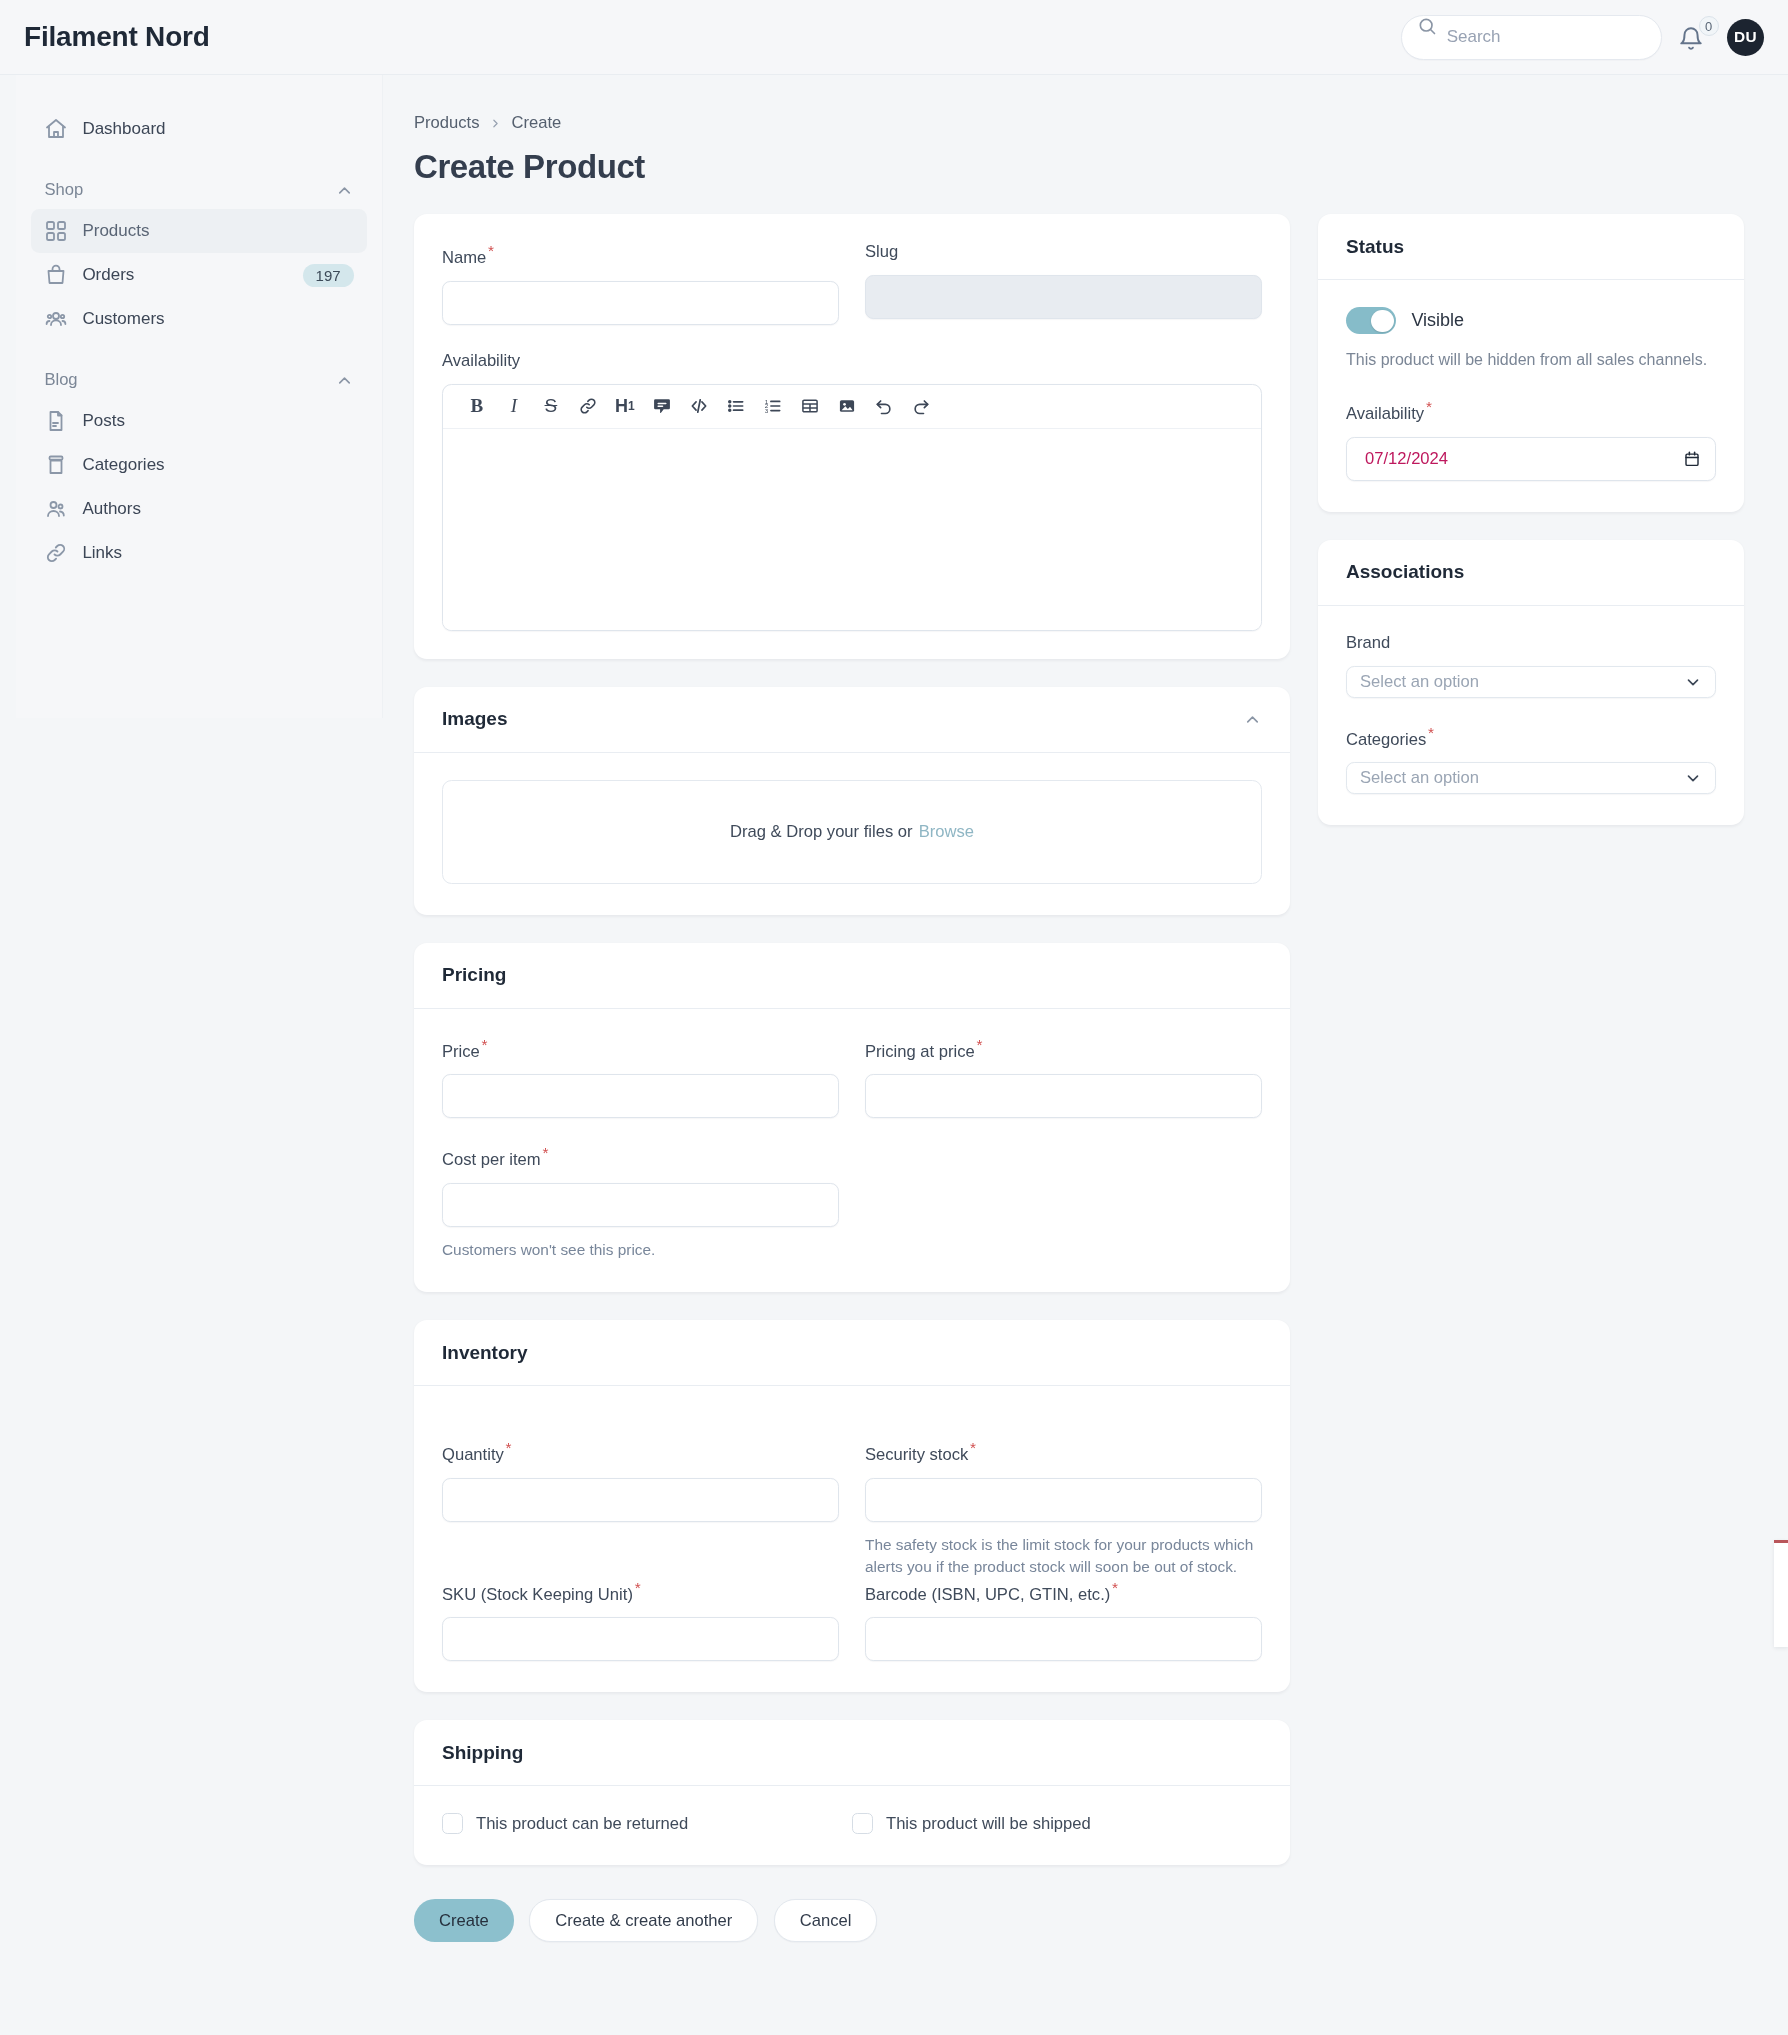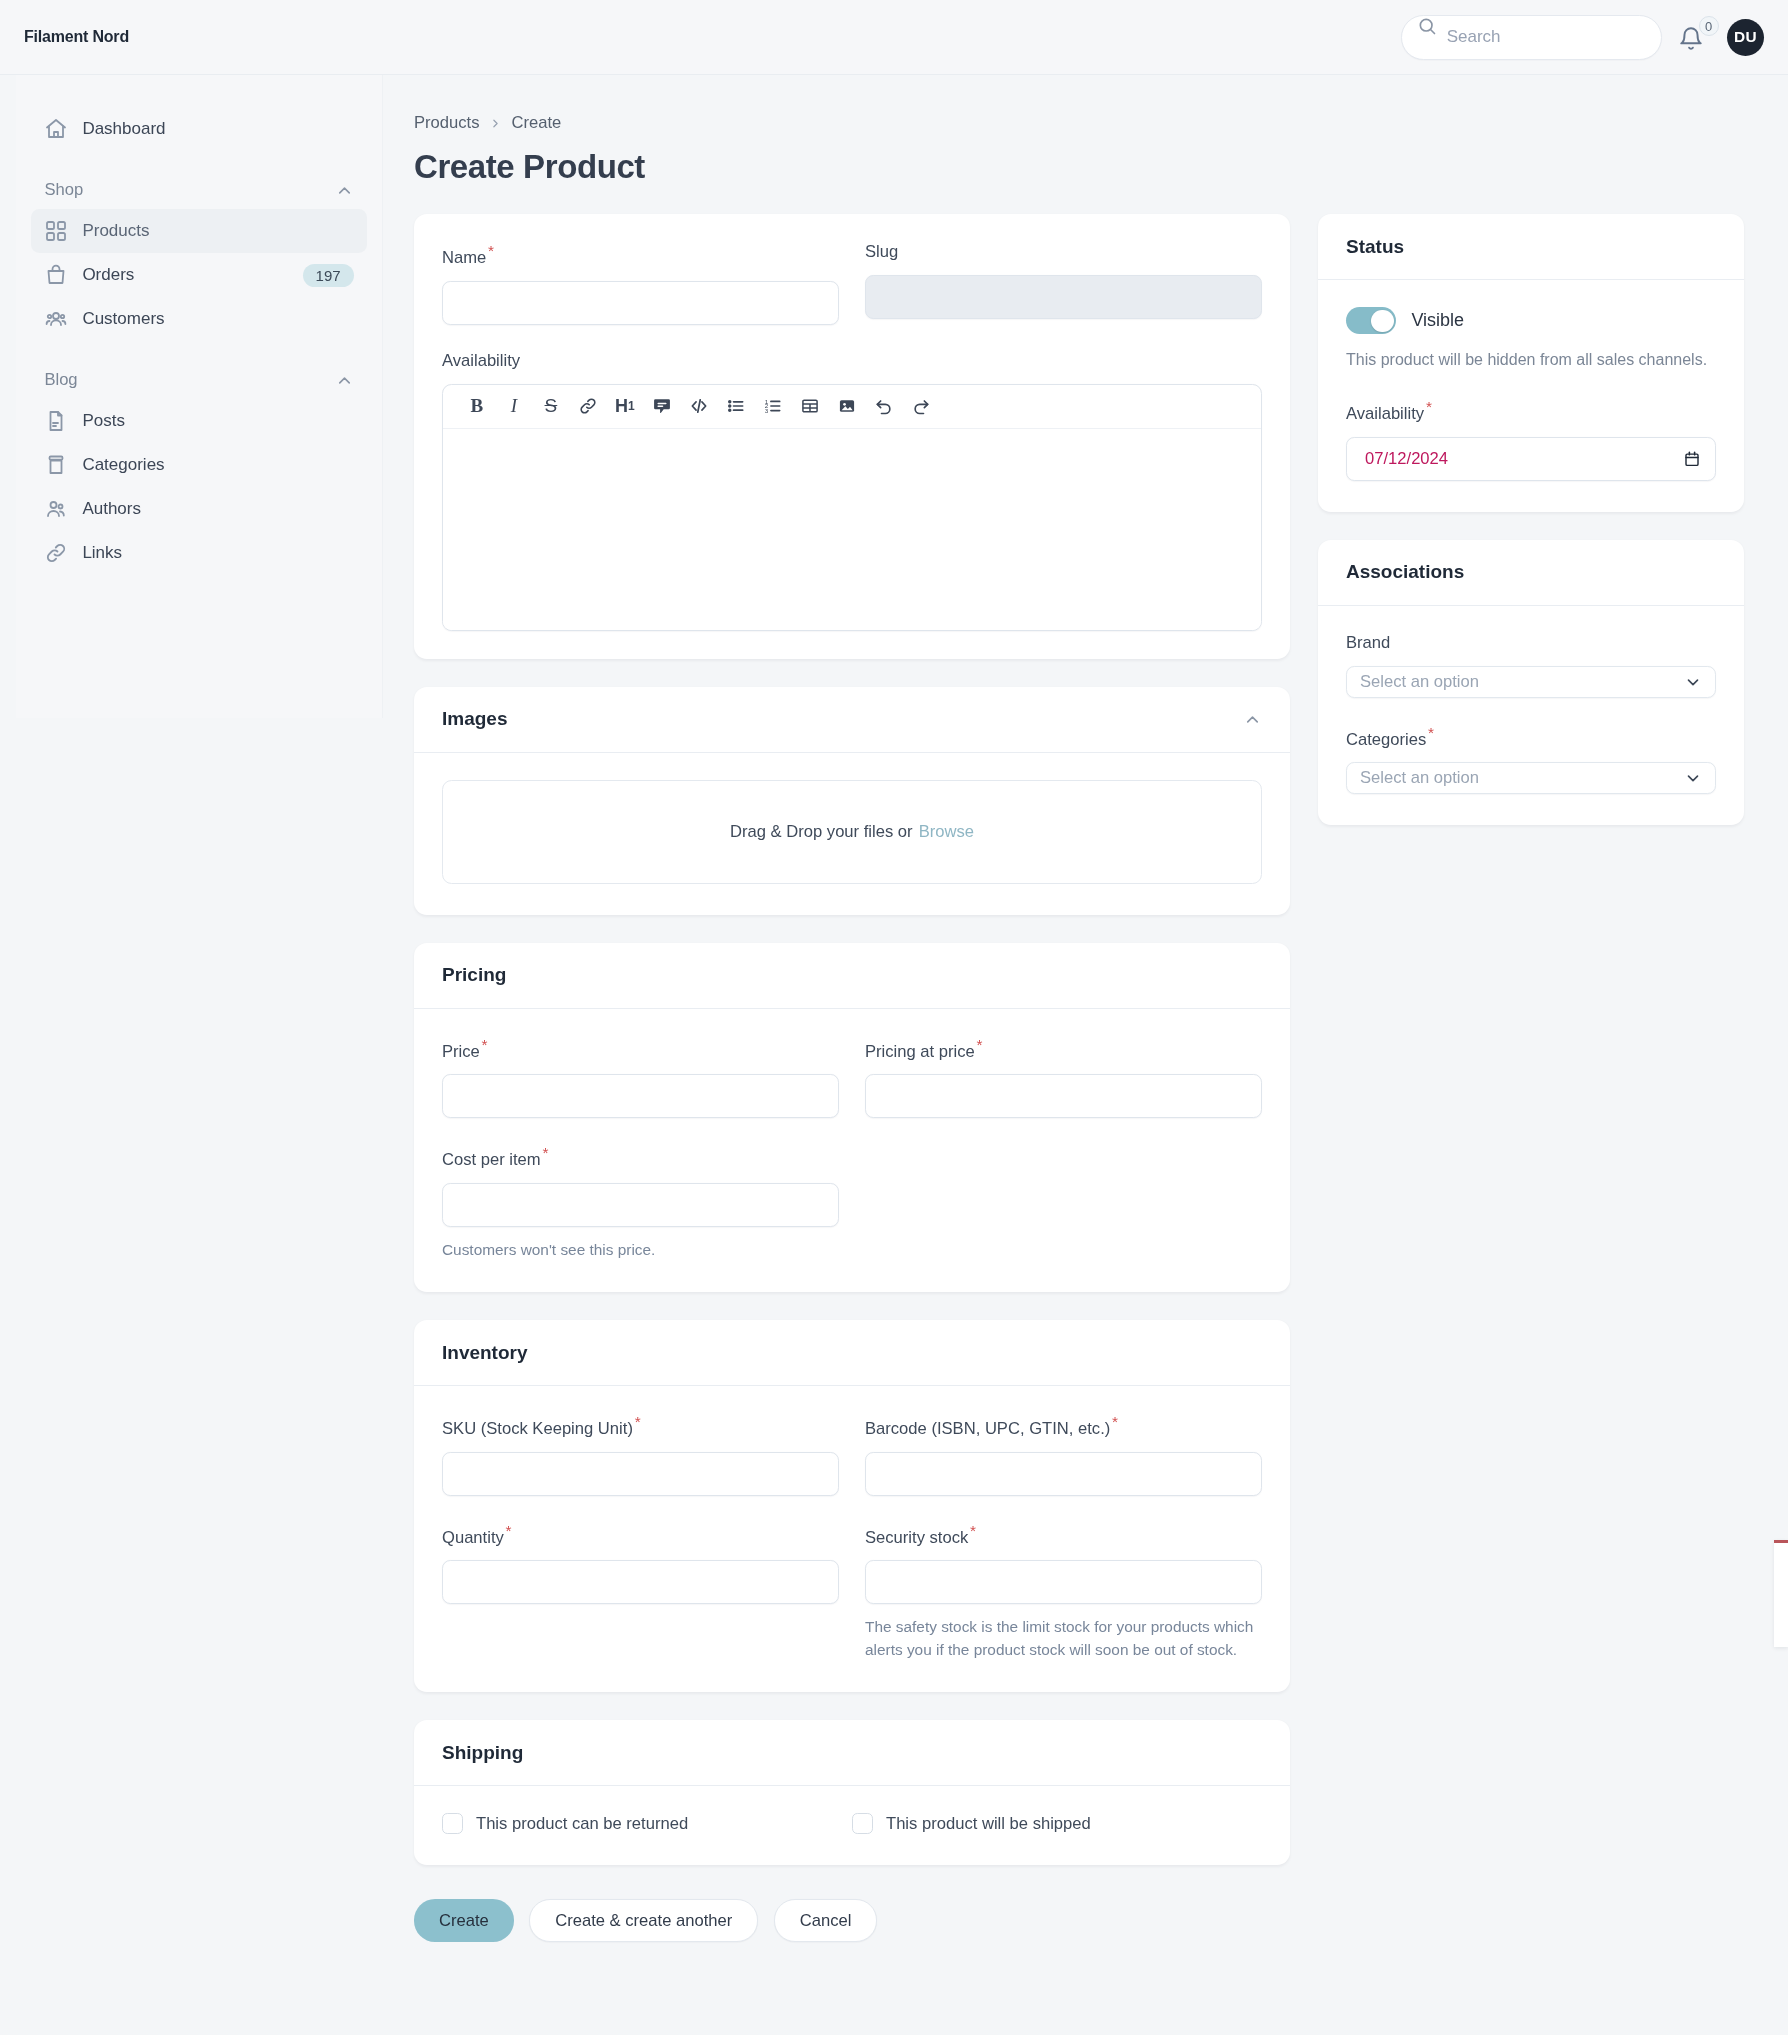--- a/index.html
+++ b/index.html
@@ -12,21 +12,21 @@
   }
   .app { position: relative; width: 1788px; height: 2035px; overflow: hidden; }
 
   
   .topbar {
     position: absolute; top: 0; left: 0; width: 1788px; height: 75px;
     background: #f6f7f9; border-bottom: 1.2px solid #e9edf1;
     display: flex; align-items: center; z-index: 5;
   }
   .brand {
-    margin-left: 24px; font-size: 16px; font-weight: 700; color: #1f2937;
+    margin-left: 24px; font-size: 28px; font-weight: 700; color: #1f2937;
     letter-spacing: -0.2px;
   }
   .top-right {
     margin-left: auto; margin-right: 24px; display: flex; align-items: center; gap: 16.6px;
   }
   .search-wrap {
     position: relative; width: 261px; height: 45px; background: #fff;
     border: 1.2px solid #e5e9ef; border-radius: 24px; display: flex; align-items: flex-start;
     box-shadow: 0 0.6px 1.2px rgba(16,24,40,.04);
   }
@@ -467,39 +467,39 @@
               <div></div>
             </div>
           </div>
         </div>
 
         <div class="card">
           <div class="card-head">
             <span class="card-title">Inventory</span>
           </div>
           <div class="card-body">
+            <div class="row2 mt-field">
+              <div>
+                <label class="field-label"><span>Quantity</span><span class="req">*</span></label>
+                <input class="input" type="text" value="" style="">
+              </div>
+              <div>
+                <label class="field-label"><span>Security stock</span><span class="req">*</span></label>
+                <input class="input" type="text" value="" style="">
+                <div class="hint">The safety stock is the limit stock for your products which alerts you if the product stock will soon be out of stock.</div>
+              </div>
+            </div>
             <div class="row2">
               <div>
                 <label class="field-label"><span>SKU (Stock Keeping Unit)</span><span class="req">*</span></label>
                 <input class="input" type="text" value="" style="">
               </div>
               <div>
                 <label class="field-label"><span>Barcode (ISBN, UPC, GTIN, etc.)</span><span class="req">*</span></label>
                 <input class="input" type="text" value="" style="">
-              </div>
-            </div>
-            <div class="row2 mt-field">
-              <div>
-                <label class="field-label"><span>Quantity</span><span class="req">*</span></label>
-                <input class="input" type="text" value="" style="">
-              </div>
-              <div>
-                <label class="field-label"><span>Security stock</span><span class="req">*</span></label>
-                <input class="input" type="text" value="" style="">
-                <div class="hint">The safety stock is the limit stock for your products which alerts you if the product stock will soon be out of stock.</div>
               </div>
             </div>
           </div>
         </div>
 
         <div class="card">
           <div class="card-head">
             <span class="card-title">Shipping</span>
           </div>
           <div class="card-body">

